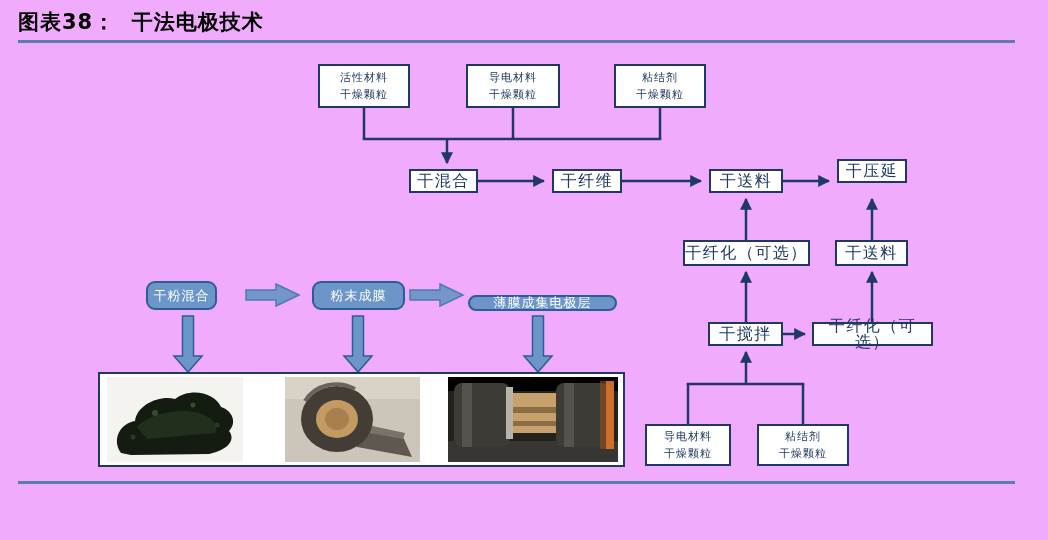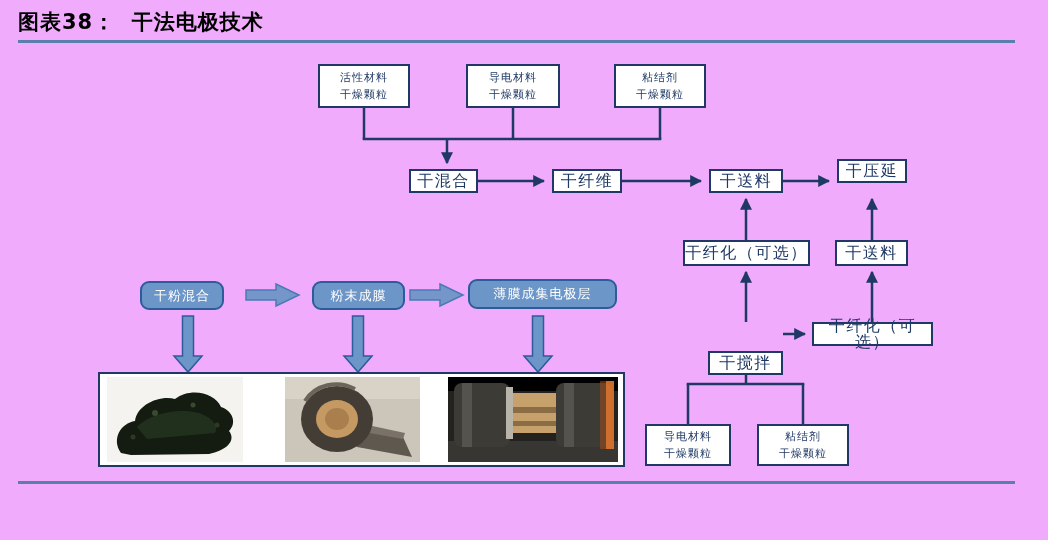--- a/index.html
+++ b/index.html
@@ -113,43 +113,43 @@
     <span>干压延</span>
   </div>
 
   <div class="fbox single" style="left:683px;top:240px;width:127px;height:26px;">
     <span>干纤化（可选）</span>
   </div>
   <div class="fbox single" style="left:835px;top:240px;width:73px;height:26px;">
     <span>干送料</span>
   </div>
 
-  <div class="fbox single" style="left:708px;top:322px;width:75px;height:24px;margin-top:29px;">
+  <div class="fbox single" style="left:708px;top:322px;width:75px;height:24px;">
     <span>干搅拌</span>
   </div>
   <div class="fbox single" style="left:812px;top:322px;width:121px;height:24px;">
     <span>干纤化（可选）</span>
   </div>
 
   <div class="fbox" style="left:645px;top:424px;width:86px;height:42px;">
     <span>导电材料</span>
     <span>干燥颗粒</span>
   </div>
   <div class="fbox" style="left:757px;top:424px;width:92px;height:42px;">
     <span>粘结剂</span>
     <span>干燥颗粒</span>
   </div>
 
-  <div class="bluebox" style="left:140px;top:281px;width:84px;height:29px;">
+  <div class="bluebox" style="left:146px;top:281px;width:71px;height:29px;">
     <span>干粉混合</span>
   </div>
   <div class="bluebox" style="left:312px;top:281px;width:93px;height:29px;">
     <span>粉末成膜</span>
   </div>
-  <div class="bluebox" style="left:468px;top:279px;width:149px;height:30px;">
+  <div class="bluebox" style="left:468px;top:295px;width:149px;height:16px;">
     <span>薄膜成集电极层</span>
   </div>
 
   <div class="photostrip"></div>
 
   <div class="photo" style="left:107px;top:377px;width:136px;height:85px;">
     <svg width="136" height="85">
       <rect width="136" height="85" fill="#f4f3f0"></rect>
       <path d="M14,76 C4,62 14,46 28,44 C30,28 52,18 68,22 C84,10 108,16 114,30 C126,34 130,46 122,54 C130,64 118,74 102,77 L24,78 Z" fill="#141b10"></path>
       <path d="M30,50 C40,38 70,30 92,36 C104,40 112,48 108,56 L40,62 Z" fill="#243420" opacity="0.8"></path>

